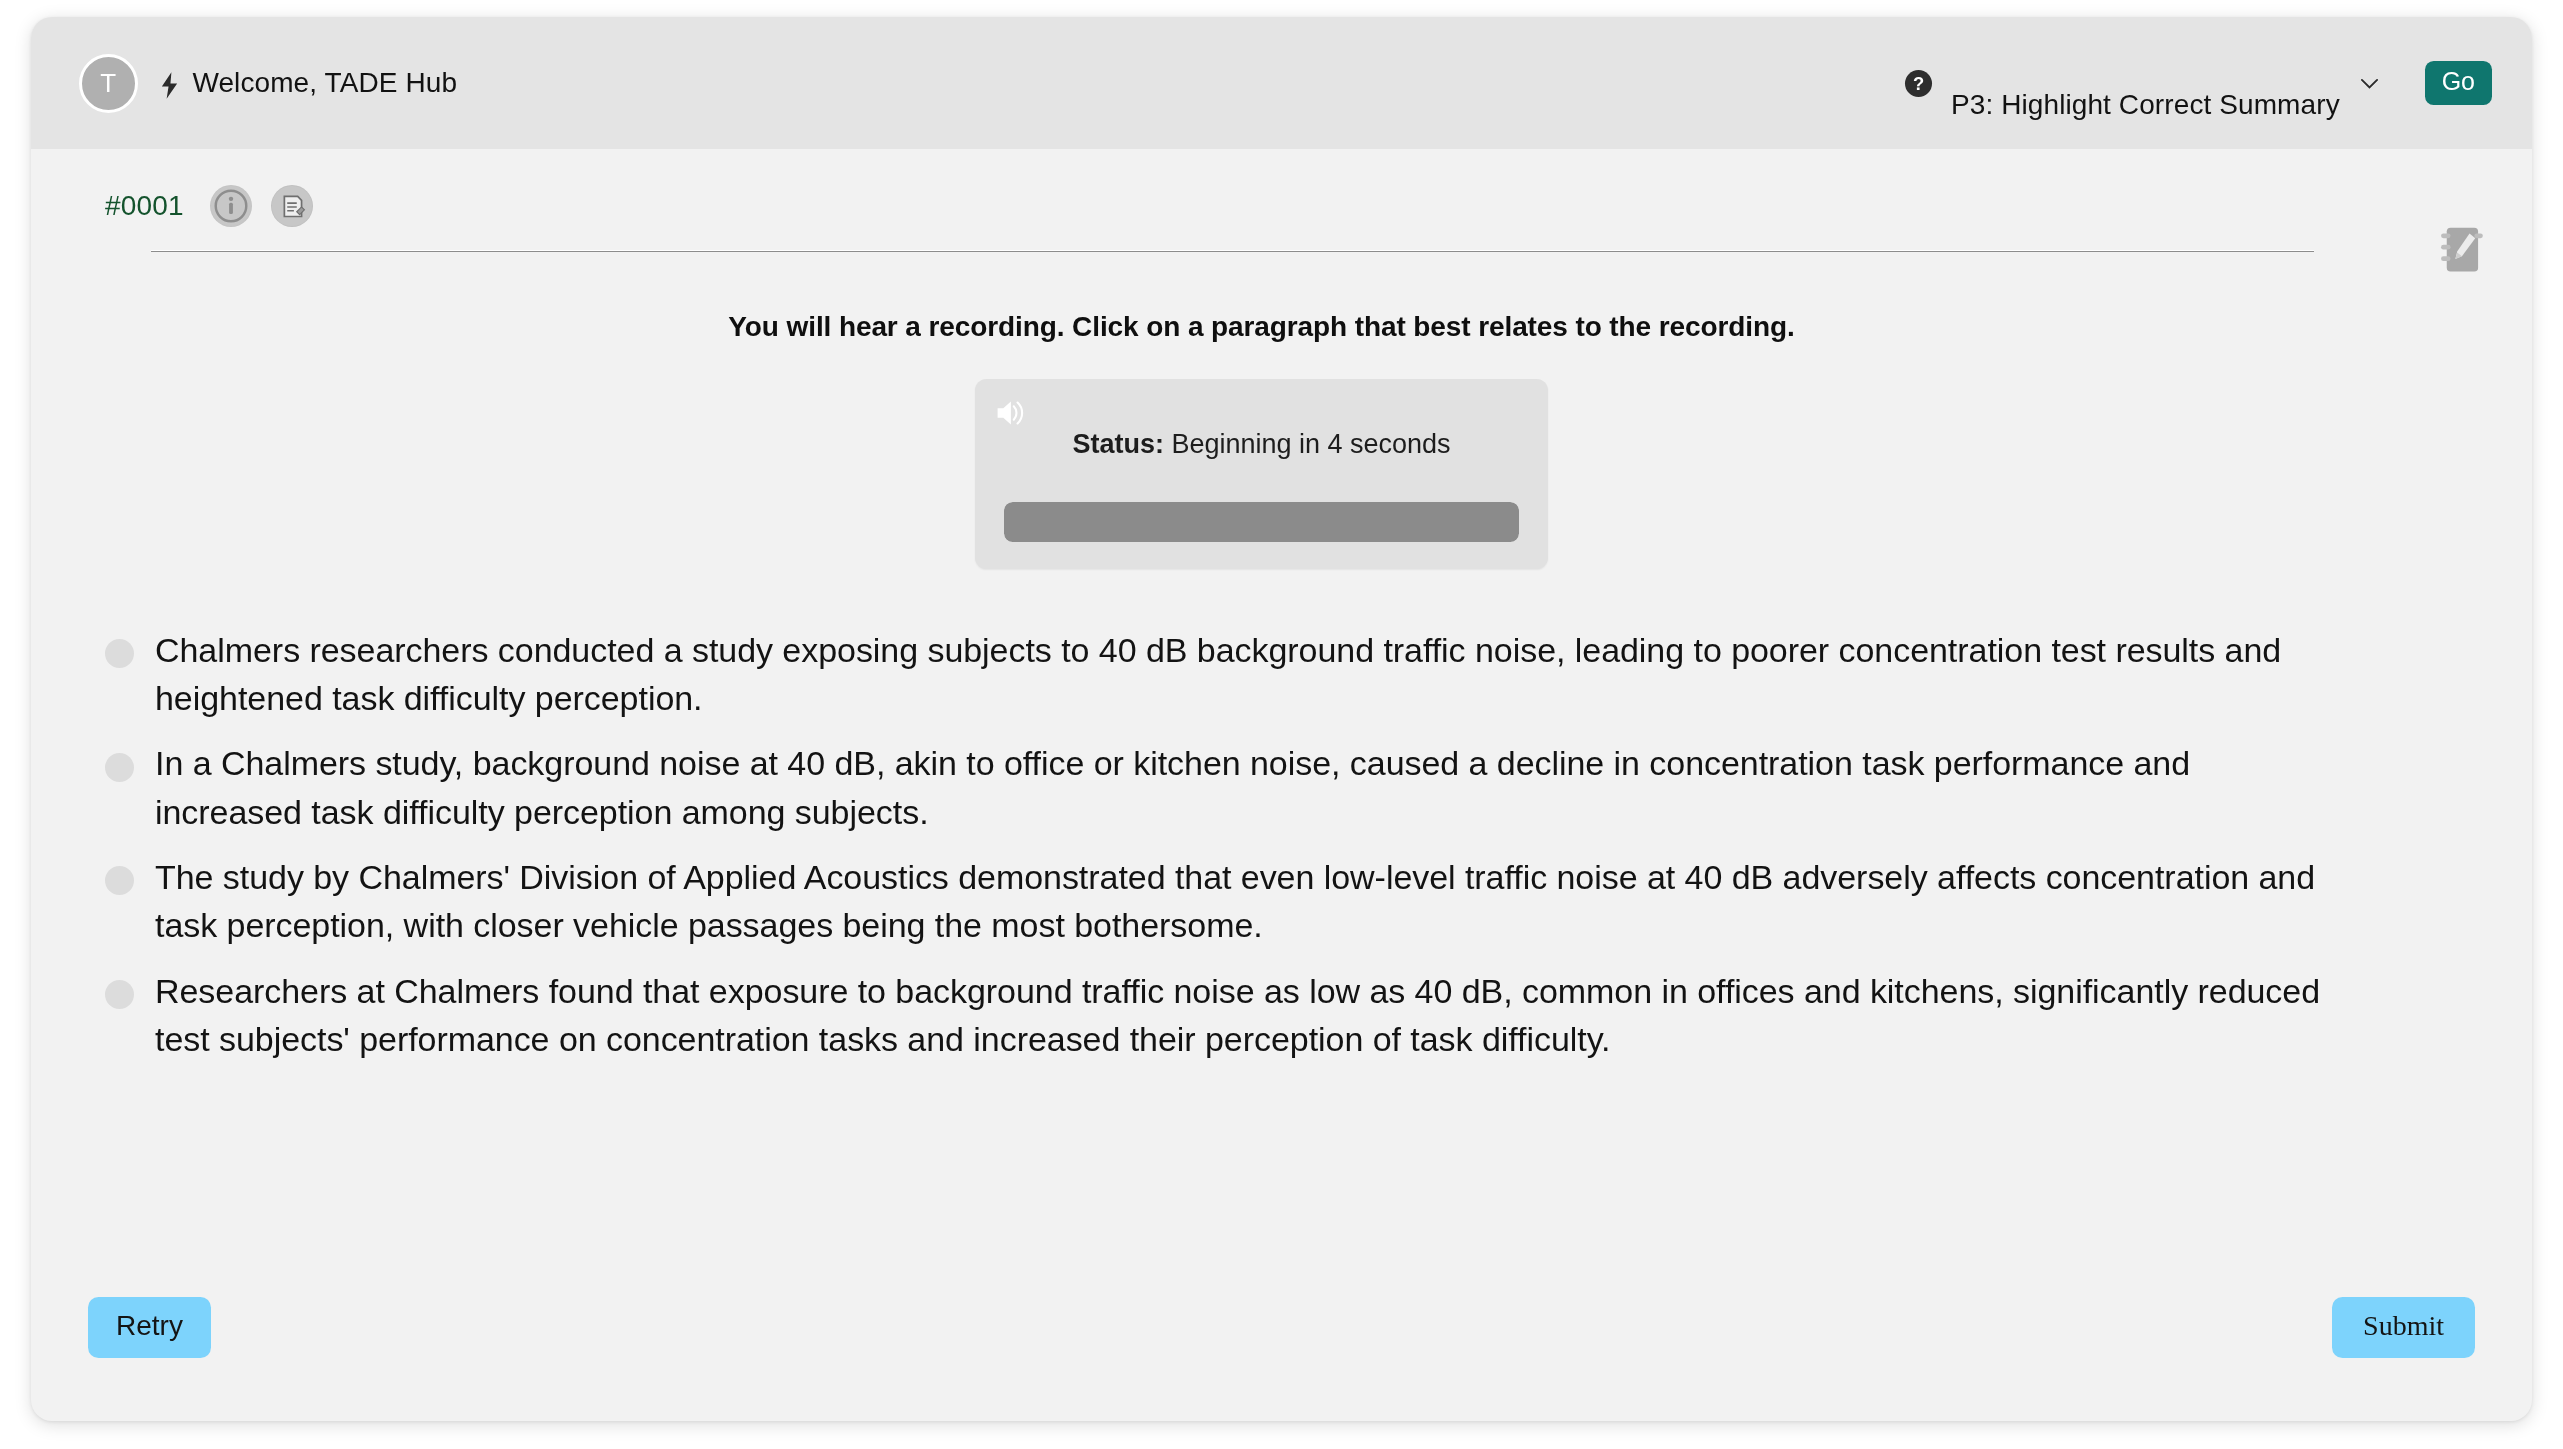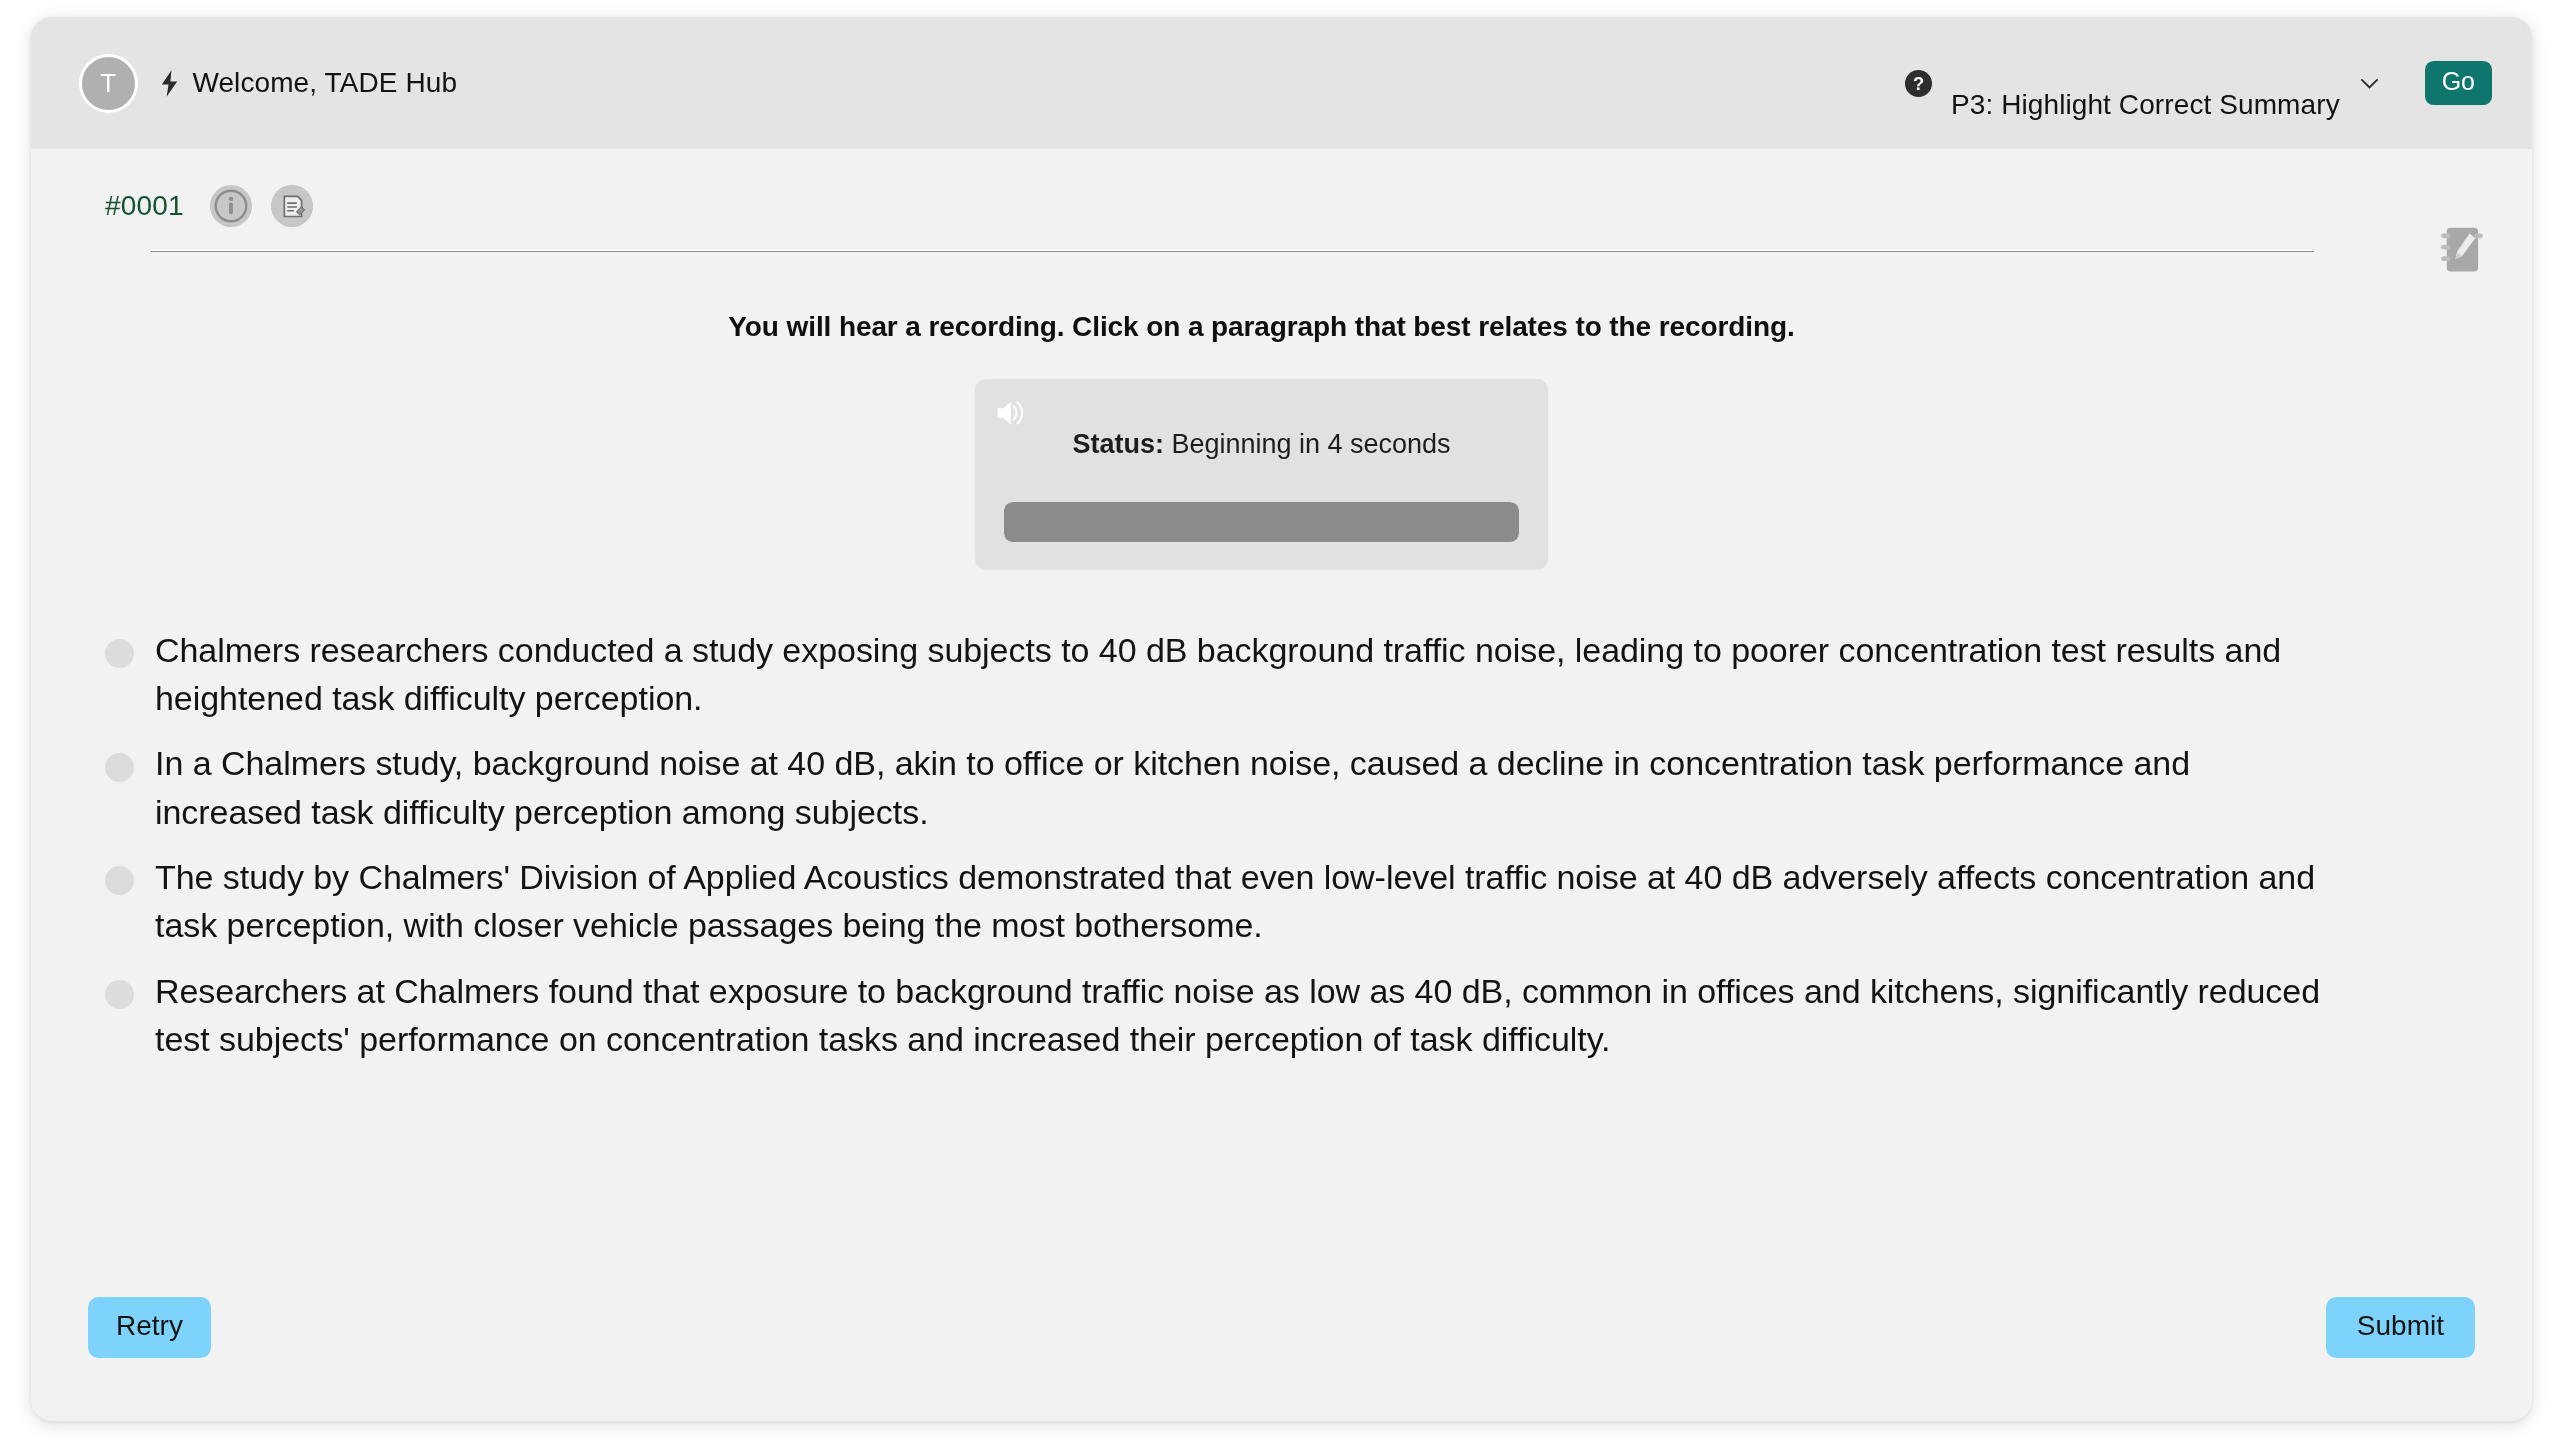--- a/index.html
+++ b/index.html
@@ -41,21 +41,21 @@
     width: 59px; height: 59px;
     border-radius: 50%;
     background: #b0b0b0;
     border: 3.8px solid #ffffff;
     display: flex; align-items: center; justify-content: center;
     color: #ffffff;
     font-size: 26px;
     font-weight: 400;
     letter-spacing: 0.5px;
   }
-  .welcome-wrap { display: flex; align-items: center; gap: 12.4px; }
+  .welcome-wrap { display: flex; align-items: flex-end; gap: 12.4px; }
   .bolt-icon { display: block; width: 21px; height: 27px; }
   .welcome-text {
     font-size: 28px;
     color: #121212;
     font-weight: 400;
     letter-spacing: 0.1px;
   }
   .header-right {
     margin-left: auto;
     display: flex; align-items: center; gap: 46px;
@@ -212,21 +212,21 @@
     background: #7dd3fc;
     border: none;
     border-radius: 10.5px;
     font-family: inherit;
     font-size: 28px;
     color: #141414;
     padding: 14.3px 28px 16px 28px;
     cursor: pointer;
     line-height: 1.1;
   }
-  .btn-submit { margin-left: auto; padding-left: 31px; padding-right: 31px; }
+  .btn-submit { margin-left: auto; padding-left: 31px; padding-right: 31px; font-family: Liberation Serif, serif; }
 </style>
 </head>
 <body>
 
 <div class="page">
   <div class="app-window">
 
     <div class="header">
       <div class="header-left">
         <div class="avatar">T</div>

